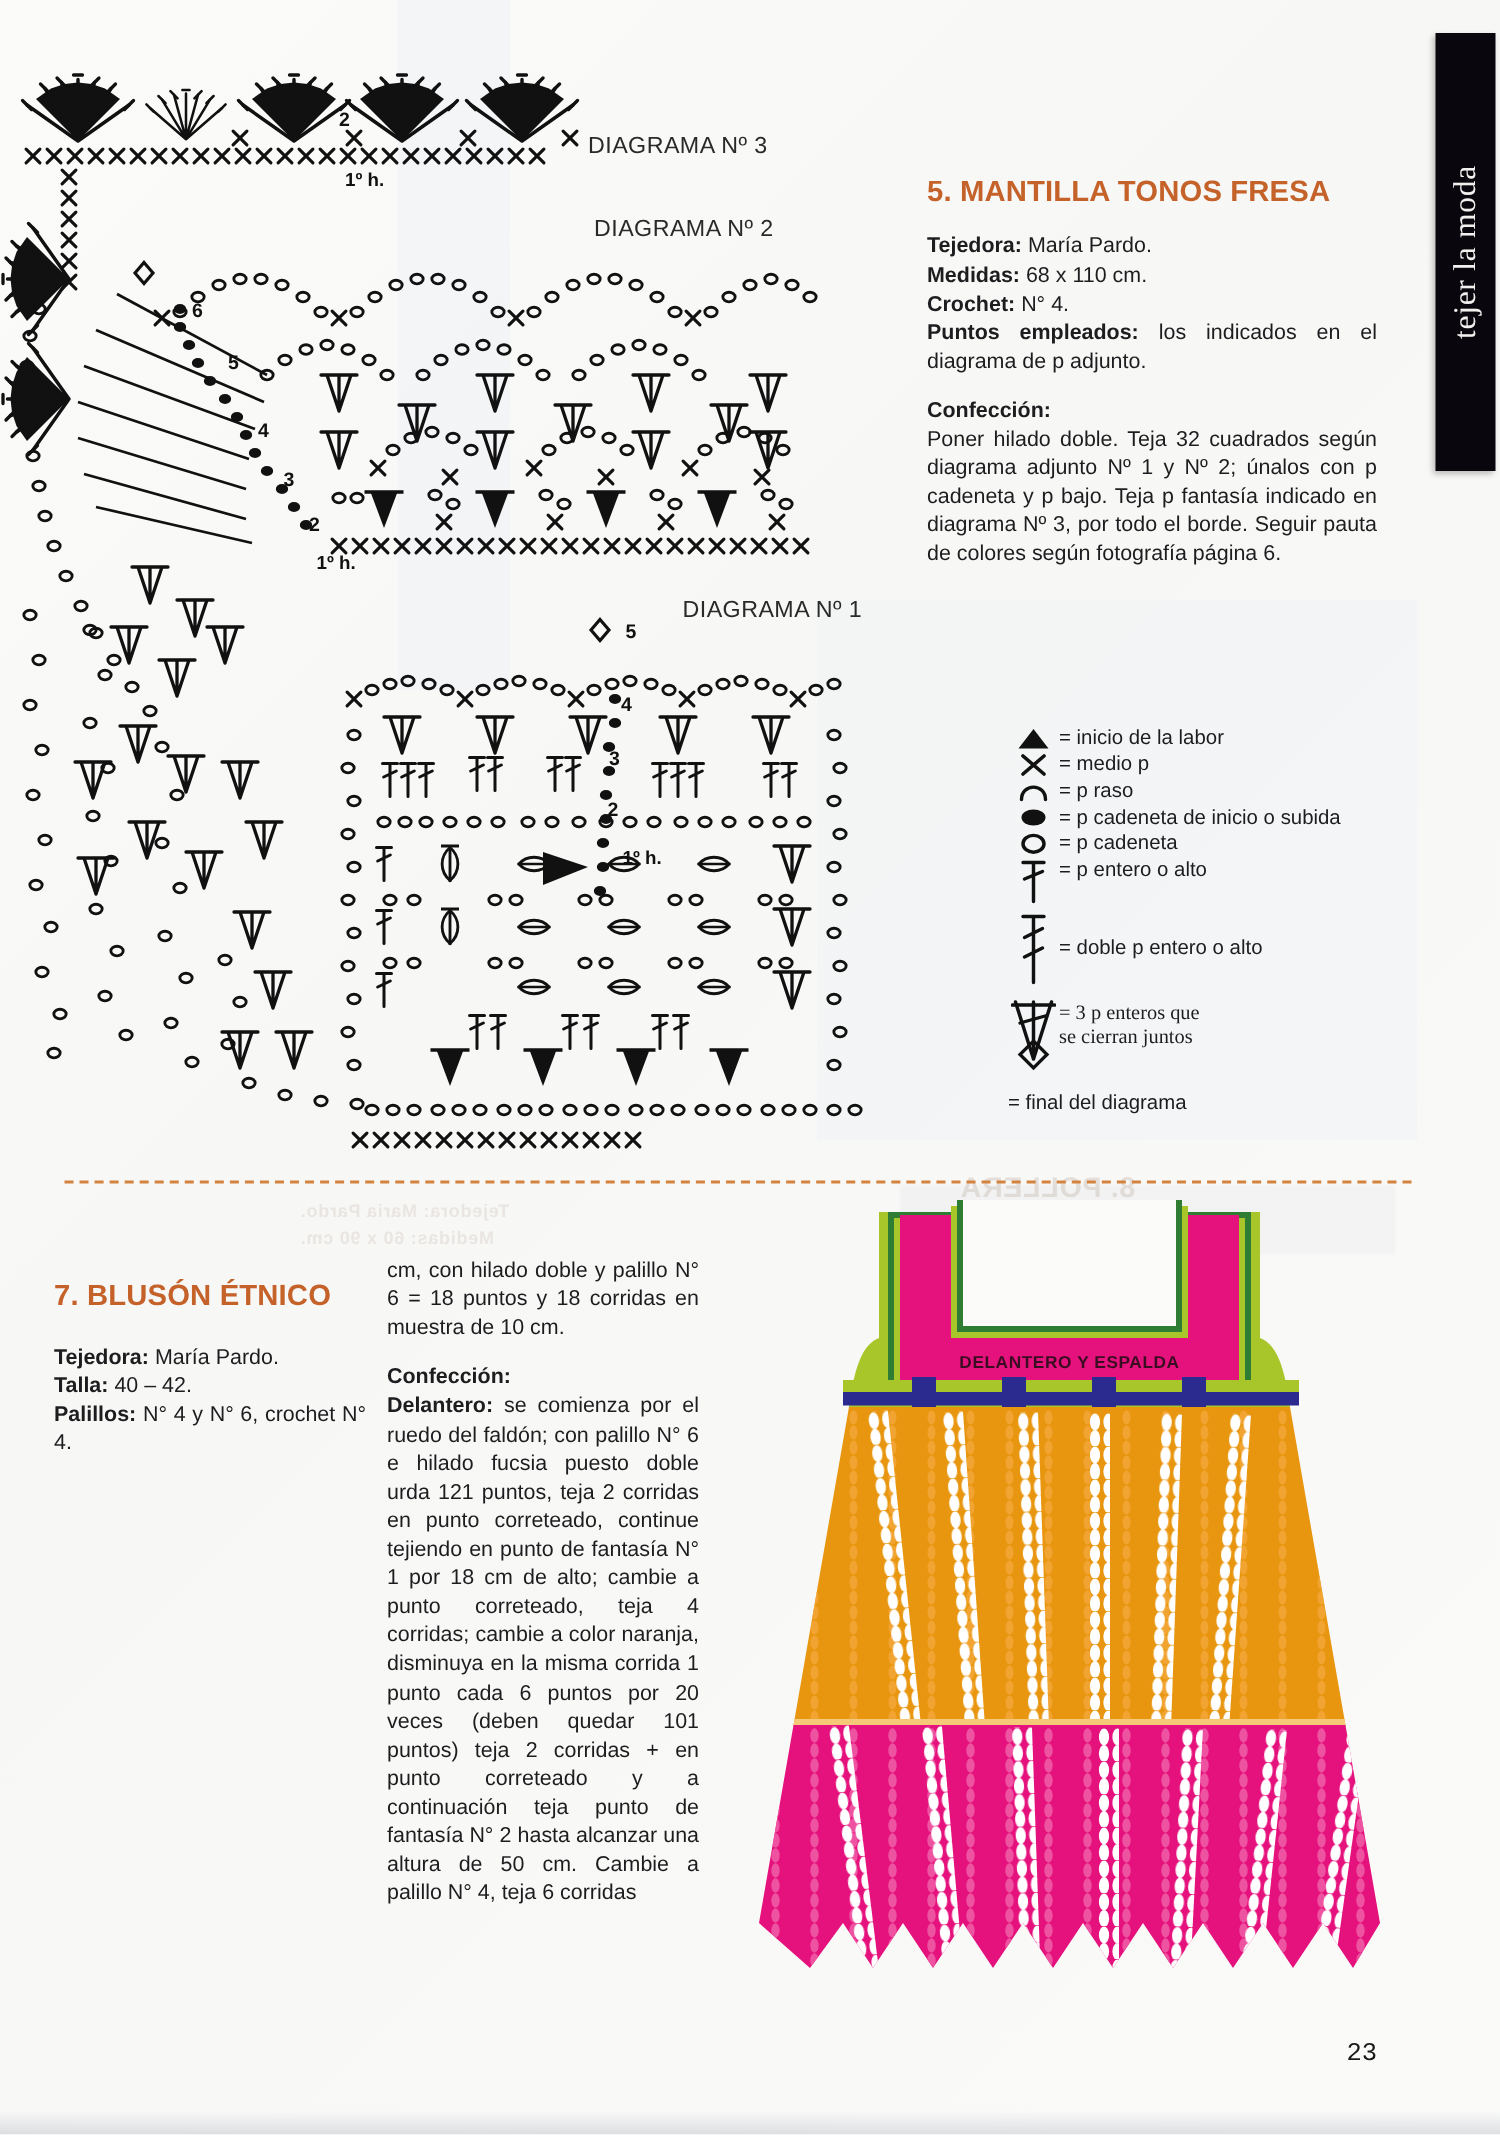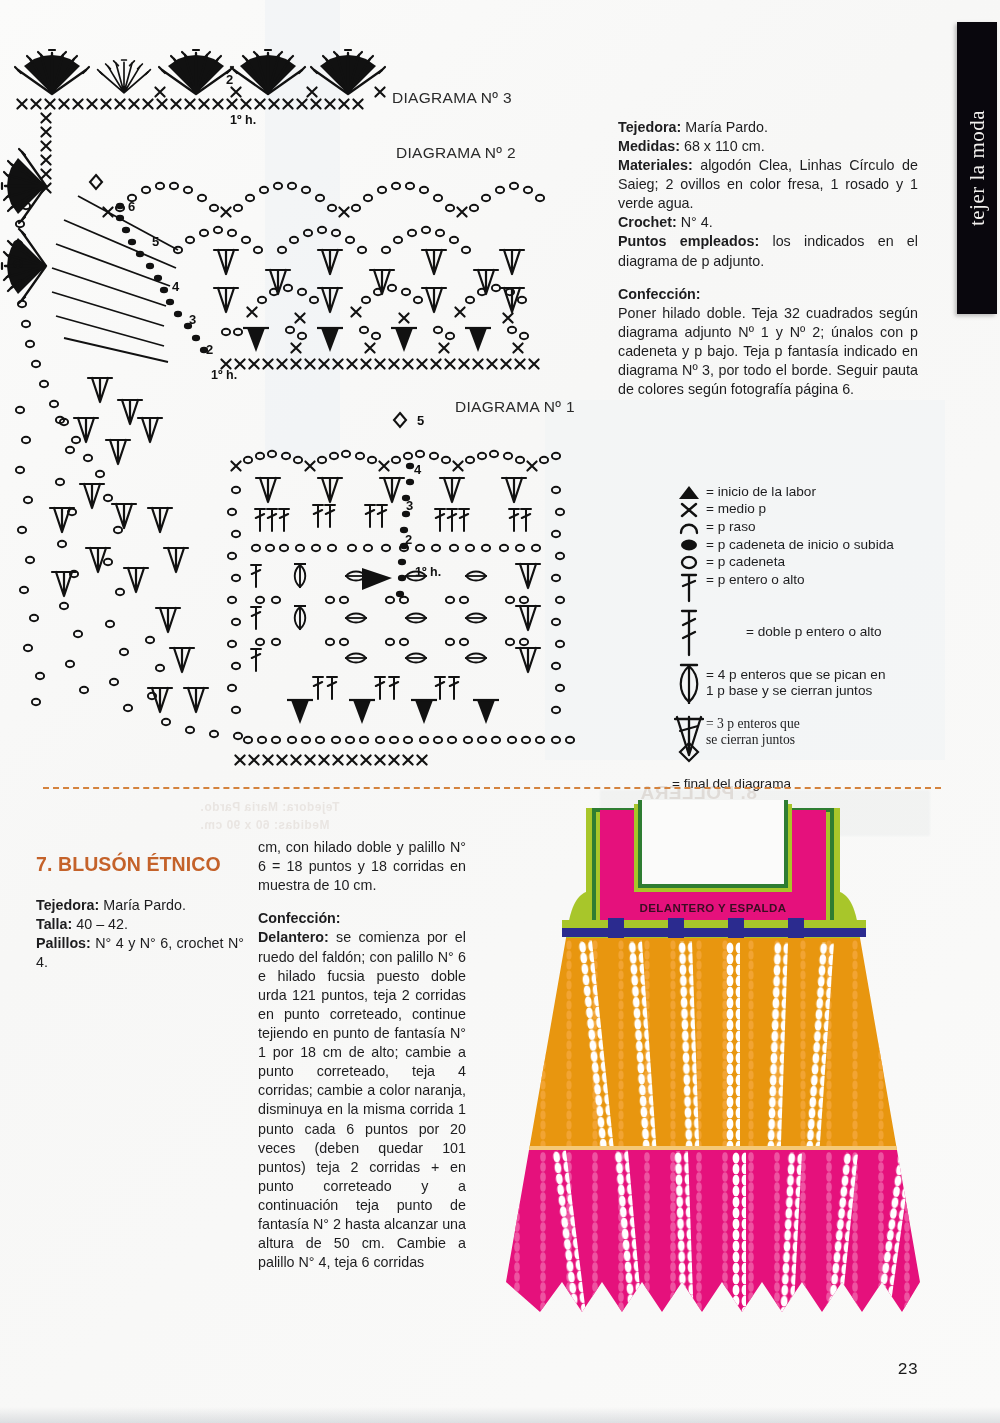--- a/index.html
+++ b/index.html
@@ -822,24 +822,24 @@
     <div class="row-num" style="left:189px;top:312px;">3</div>
     <div class="row-num" style="left:206px;top:342px;">2</div>
 
     <div class="row-num" style="left:417px;top:413px;">5</div>
     <div class="row-num" style="left:414px;top:462px;">4</div>
     <div class="row-num" style="left:406px;top:498px;">3</div>
     <div class="row-num" style="left:405px;top:532px;">2</div>
   </div>
 
   <div class="art-right">
+    <div class="art-title">5. MANTILLA TONOS FRESA</div>
     <div class="art-body">
       <p><b>Tejedora:</b><span> María Pardo.</span></p>
       <p><b>Medidas:</b><span> 68 x 110 cm.</span></p>
-      <p><b>Materiales:</b><span> algodón Clea, Linhas Círculo de Saieg; 2 ovillos en color fresa, 1 rosado y 1 verde agua.</span></p>
       <p><b>Crochet:</b><span> N° 4.</span></p>
       <p><b>Puntos empleados:</b><span> los indicados en el diagrama de p adjunto.</span></p>
       <div class="spacer"></div>
       <p><b>Confección:</b></p>
       <p>Poner hilado doble. Teja 32 cuadrados según diagrama adjunto Nº 1 y Nº 2; únalos con p cadeneta y p bajo. Teja p fantasía indicado en diagrama Nº 3, por todo el borde. Seguir pauta de colores según fotografía página 6.</p>
     </div>
   </div>
 
   <div class="legend">
 
@@ -896,34 +896,23 @@
       </div>
       <div class="legend-txt">= p entero o alto</div>
     </div>
 
     <div class="legend-row" style="margin-top:5px;">
       <div class="legend-sym">
         <svg width="22" height="48" viewBox="0 0 22 48">
           <path d="M11,2 L11,46 M4,2 L18,2 M5,16 L17,10 M5,29 L17,23" stroke="#111" stroke-width="2.3" stroke-linecap="round"></path>
         </svg>
       </div>
-      <div class="legend-txt" style="padding-top:16px;margin-left:40px;">= doble p entero o alto</div>
+      <div class="legend-txt" style="padding-top:16px;">= doble p entero o alto</div>
     </div>
 
-    <div class="legend-row" style="margin-top:4px;">
-      <div class="legend-sym">
-        <svg width="26" height="44" viewBox="0 0 26 44">
-          <path d="M13,2 L13,42" stroke="#111" stroke-width="2.2"></path>
-          <path d="M13,4 C2,14 2,30 13,40 C24,30 24,14 13,4 Z" fill="none" stroke="#111" stroke-width="2.2"></path>
-          <path d="M5,3 L21,3" stroke="#111" stroke-width="2.4" stroke-linecap="round"></path>
-        </svg>
-      </div>
-      <div class="legend-txt" style="padding-top:6px;white-space:pre-line;">= 4 p enteros que se pican en
-   1 p base y se cierran juntos</div>
-    </div>
 
     <div class="legend-row" style="margin-top:6px;">
       <div class="legend-sym">
         <svg width="30" height="44" viewBox="0 0 30 44">
           <path d="M3,4 L15,42 M15,4 L15,42 M27,4 L15,42" stroke="#111" stroke-width="2.3" stroke-linecap="round"></path>
           <path d="M1,6 L29,6" stroke="#111" stroke-width="2.4" stroke-linecap="round"></path>
           <path d="M6,18 L24,13" stroke="#111" stroke-width="2.2" stroke-linecap="round"></path>
         </svg>
       </div>
       <div class="legend-txt" style="padding-top:4px;white-space:pre-line;font-family:Liberation Serif, serif;">= 3 p enteros que

